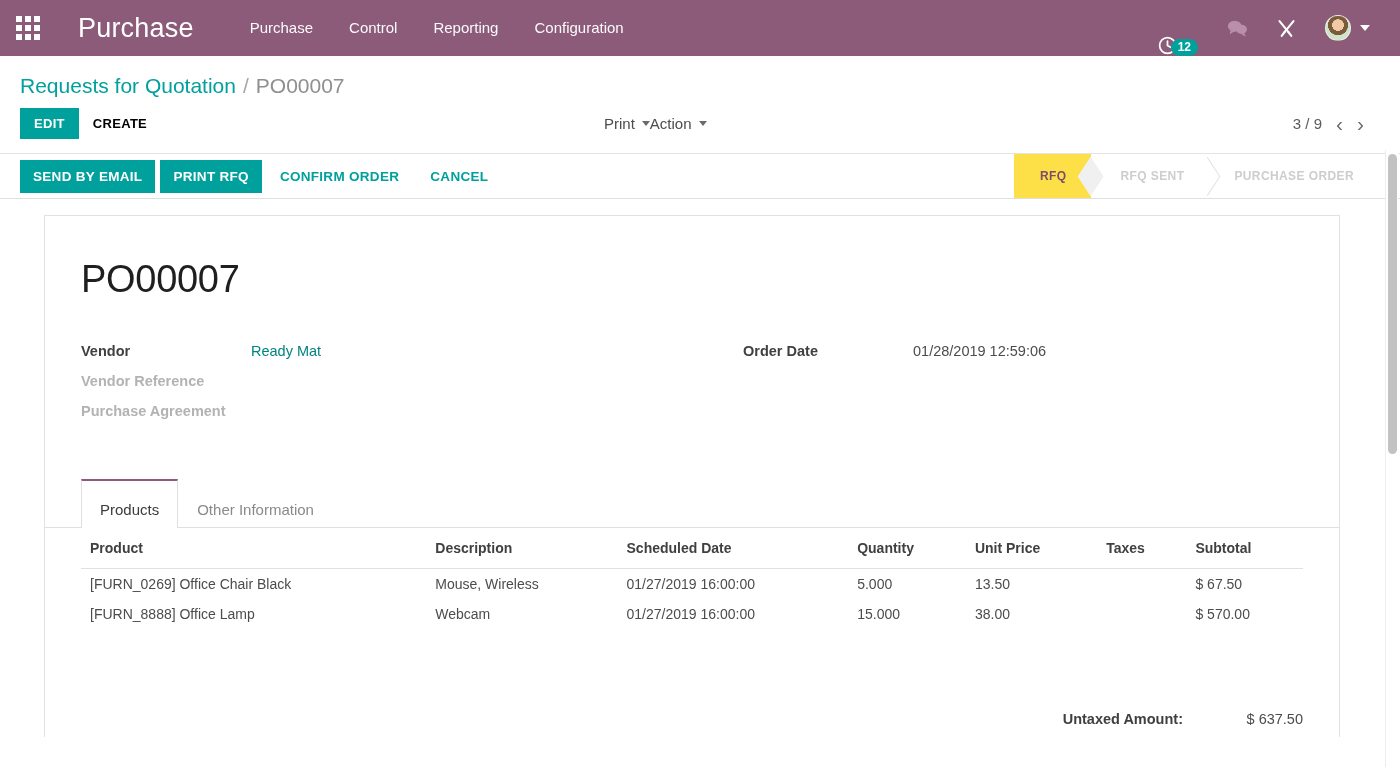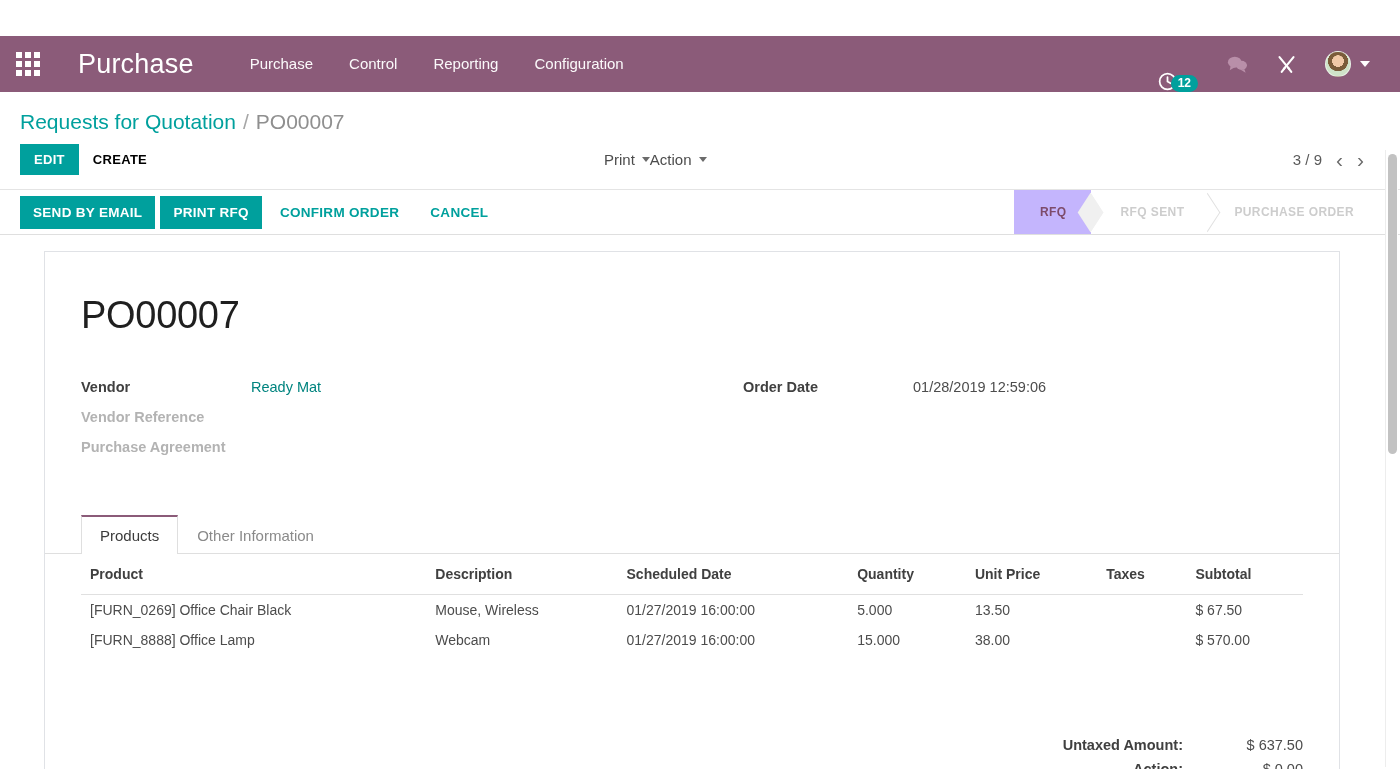--- a/index.html
+++ b/index.html
@@ -15,21 +15,20 @@
   }
 
   
   .navbar {
     height: 56px;
     background: #8b5b79;
     display: flex;
     align-items: center;
     padding: 0 16px 0 0;
     position: relative;
-    margin-top: 36px;
   }
   .apps-toggle {
     width: 56px;
     height: 56px;
     display: flex;
     align-items: center;
     justify-content: center;
     cursor: pointer;
   }
   .apps-grid {
@@ -244,21 +243,21 @@
     margin-top: -11px;
     width: 22px; height: 22px;
     border-top: 1px solid #e0e0e0;
     border-right: 1px solid #e0e0e0;
     transform: rotate(45deg) skew(12deg, 12deg);
     background: transparent;
     z-index: 3;
   }
   .st:last-child::after { display: none; }
   .st.active {
-    background: #c4b5fd;
+    background: #fde047;
     color: #7d4b6b;
   }
   .st.active::after {
     background: #f0f0f0;
     border-top-color: #f0f0f0;
     border-right-color: #f0f0f0;
     z-index: 2;
   }
   .st.active + .st { padding-left: 30px; }
 
@@ -319,21 +318,21 @@
     margin-bottom: -1px;
     cursor: pointer;
     background: transparent;
     white-space: nowrap;
   }
   .tab.active {
     color: #3b3b3b;
     background: #ffffff;
     border-color: #dfdfdf;
     border-top: 2px solid #8b5b79;
-    padding-top: 10px;
+    padding-top: 20px;
   }
 
   table.lines {
     width: 100%;
     border-collapse: collapse;
     margin-top: 0;
   }
   table.lines th {
     font-size: 14px;
     font-weight: bold;

